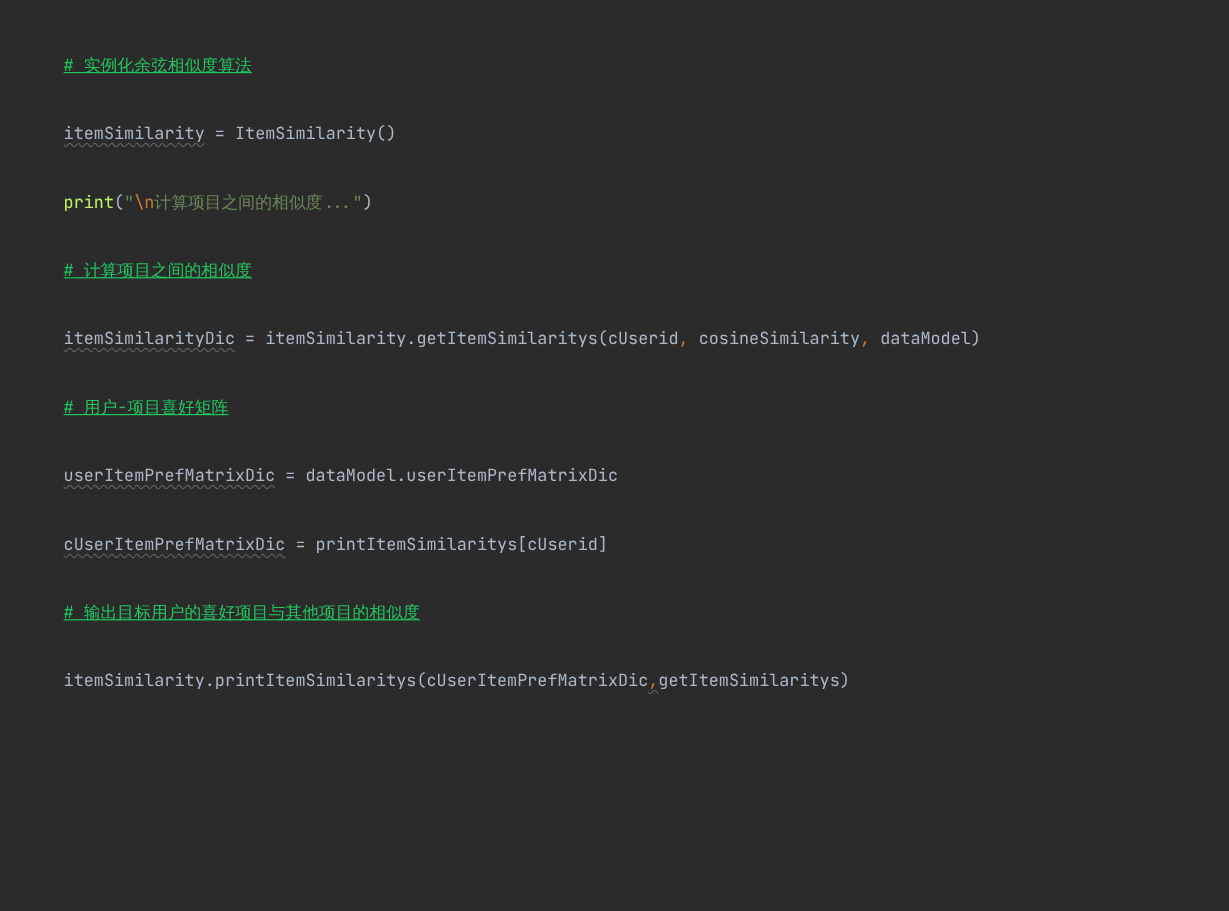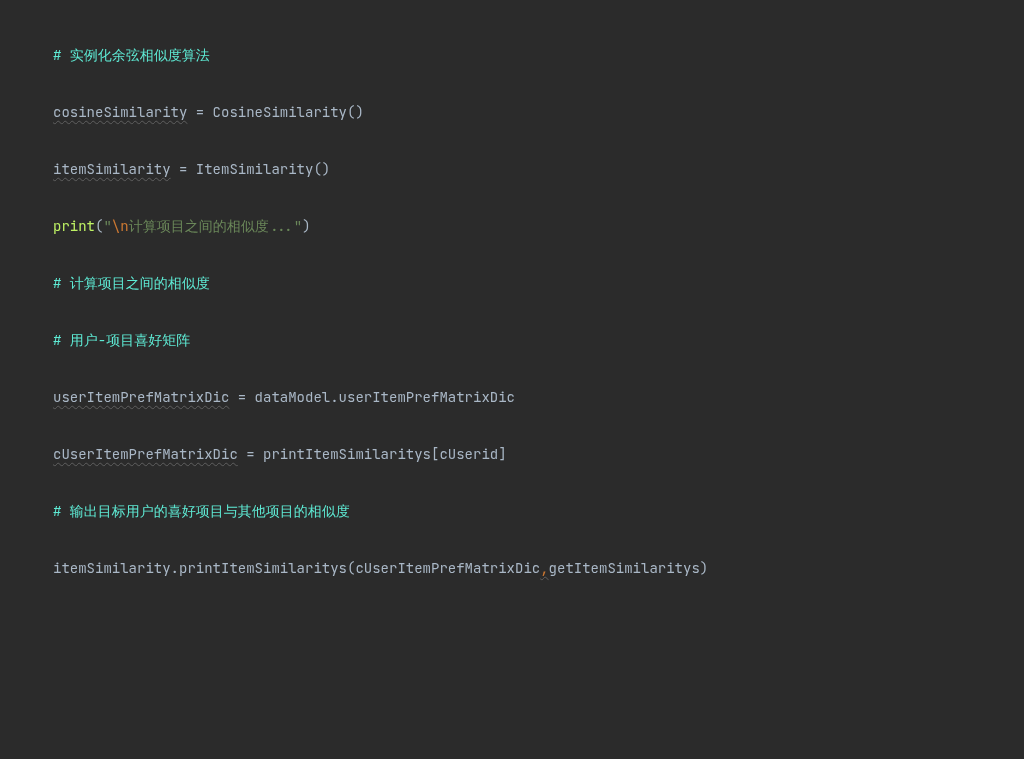--- a/index.html
+++ b/index.html
@@ -15,42 +15,42 @@
     overflow: hidden;
   }
   .code {
     position: relative;
     padding-left: 53px;
     padding-top: 12px;
     white-space: pre;
   }
   .line { display: block; }
   .tok { display: inline; }
-  .comment { color: #5eead4; }
+  .comment { color: #22c55e; text-decoration: underline; }
   .builtin { color: #bef264; }
   .string  { color: #6a8759; }
   .escape  { color: #cc7832; }  
   .sep     { color: #cc7832; }  
   .decl    {
     text-decoration-line: underline;
     text-decoration-style: wavy;
     text-decoration-color: #5f5f5f;
     text-decoration-thickness: 1px;
     text-underline-offset: 3px;
   }
 </style>
 </head>
 <body>
 
 <div class="code">
 <span class="line"><span class="tok comment"># 实例化余弦相似度算法</span></span>
-<span class="line"><span class="tok decl">cosineSimilarity</span><span class="tok"> = CosineSimilarity()</span></span>
 <span class="line"><span class="tok decl">itemSimilarity</span><span class="tok"> = ItemSimilarity()</span></span>
 <span class="line"><span class="tok builtin">print</span><span class="tok">(</span><span class="tok string">"</span><span class="tok escape">\n</span><span class="tok string">计算项目之间的相似度...</span><span class="tok string">"</span><span class="tok">)</span></span>
 <span class="line"><span class="tok comment"># 计算项目之间的相似度</span></span>
+<span class="line"><span class="tok decl">itemSimilarityDic</span><span class="tok"> = itemSimilarity.getItemSimilaritys(cUserid</span><span class="tok sep">, </span><span class="tok">cosineSimilarity</span><span class="tok sep">, </span><span class="tok">dataModel)</span></span>
 <span class="line"><span class="tok comment"># 用户-项目喜好矩阵</span></span>
 <span class="line"><span class="tok decl">userItemPrefMatrixDic</span><span class="tok"> = dataModel.userItemPrefMatrixDic</span></span>
 <span class="line"><span class="tok decl">cUserItemPrefMatrixDic</span><span class="tok"> = printItemSimilaritys[cUserid]</span></span>
 <span class="line"><span class="tok comment"># 输出目标用户的喜好项目与其他项目的相似度</span></span>
 <span class="line"><span class="tok">itemSimilarity.printItemSimilaritys(cUserItemPrefMatrixDic</span><span class="tok sep decl">,</span><span class="tok">getItemSimilaritys)</span></span>
 <span class="line"><span class="tok"></span></span>
 
 
 
 

